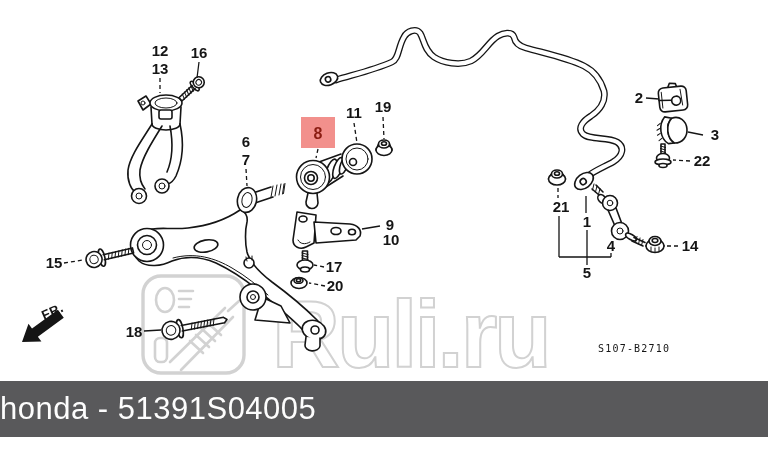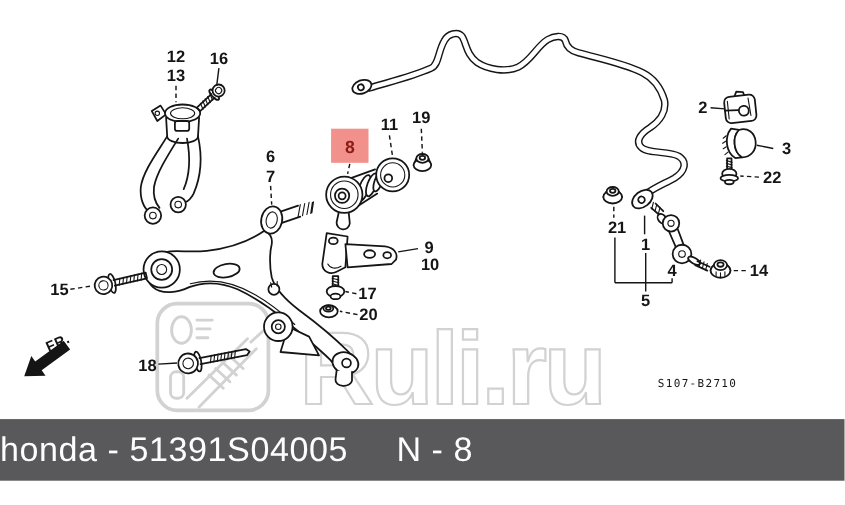--- a/index.html
+++ b/index.html
@@ -276,15 +276,14 @@
       <polygon points="0,0 16,-11 16,-5 48,-5 48,5 16,5 16,11" fill="var(--line)"></polygon>
     </g>
     <text class="fr" x="44" y="320" transform="rotate(-24 44 320)">FR.</text>
   </g>
 
   <text class="code" x="598" y="352">S107-B2710</text>
 </svg>
 
 <div class="footer">
   <span>honda - 51391S04005</span>
-  <span>N - 8</span>
 </div>
 </div>
 
 </body></html>

